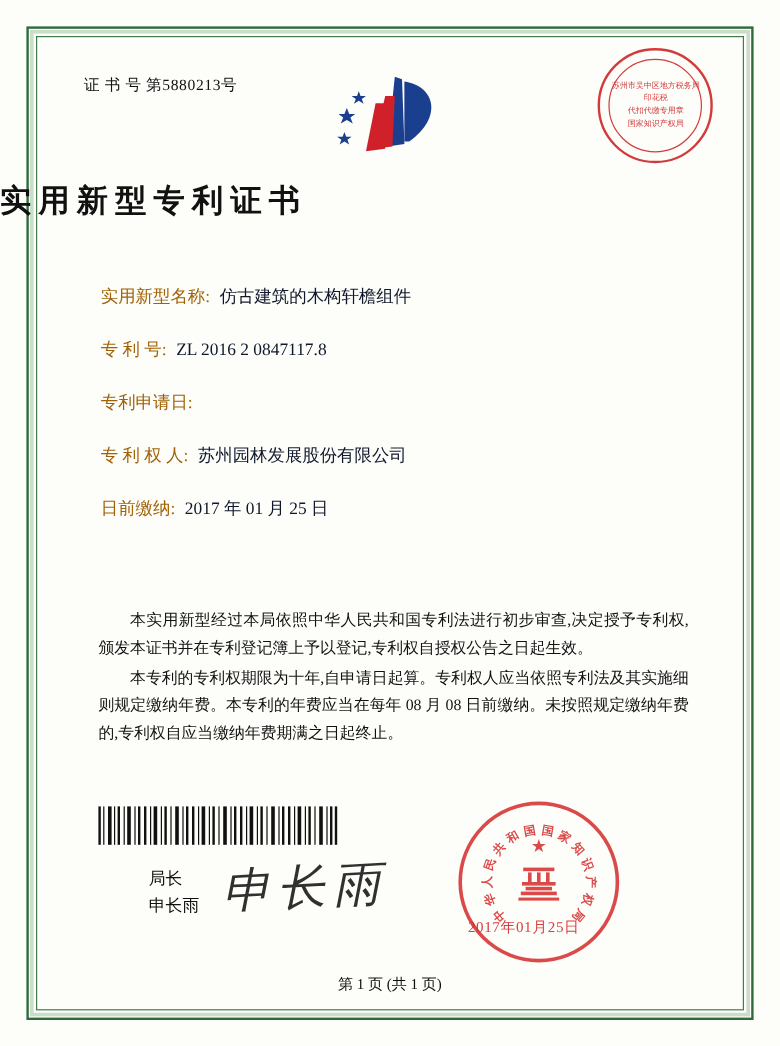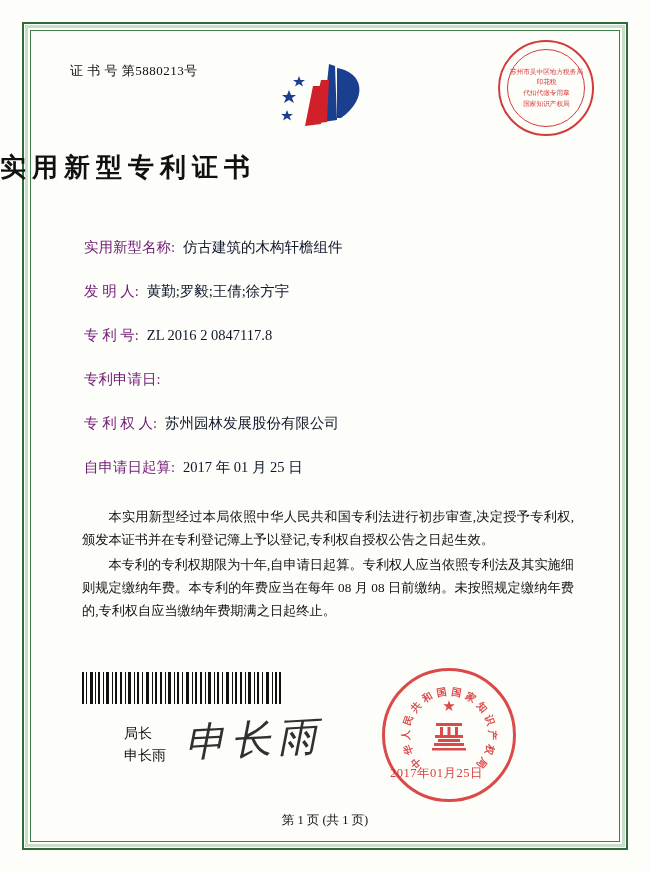--- a/index.html
+++ b/index.html
@@ -120,21 +120,21 @@
     right: 70px;
   }
   .field-row {
     display: flex;
     align-items: baseline;
     margin-bottom: 25px;
     font-size: 14.5px;
   }
   .field-label {
     white-space: nowrap;
-    color: #701a75;
+    color: #a16207;
   }
   .field-value {
     margin-left: 8px;
     color: #0f172a;
   }
 
   
   .body-text {
     position: absolute;
     left: 82px;
@@ -285,36 +285,32 @@
   </div>
 
   <div class="title">实用新型专利证书</div>
 
   <div class="fields">
     <div class="field-row">
       <span class="field-label">实用新型名称:</span>
       <span class="field-value">仿古建筑的木构轩檐组件</span>
     </div>
     <div class="field-row">
-      <span class="field-label">发  明  人:</span>
-      <span class="field-value">黄勤;罗毅;王倩;徐方宇</span>
-    </div>
-    <div class="field-row">
       <span class="field-label">专  利  号:</span>
       <span class="field-value">ZL 2016 2 0847117.8</span>
     </div>
     <div class="field-row">
       <span class="field-label">专利申请日:</span>
     </div>
     <div class="field-row">
       <span class="field-label">专 利 权 人:</span>
       <span class="field-value">苏州园林发展股份有限公司</span>
     </div>
     <div class="field-row">
-      <span class="field-label">自申请日起算:</span>
+      <span class="field-label">日前缴纳:</span>
       <span class="field-value">2017 年 01 月 25 日</span>
     </div>
   </div>
 
   <div class="body-text">
     <p>本实用新型经过本局依照中华人民共和国专利法进行初步审查,决定授予专利权,颁发本证书并在专利登记簿上予以登记,专利权自授权公告之日起生效。</p>
     <p>本专利的专利权期限为十年,自申请日起算。专利权人应当依照专利法及其实施细则规定缴纳年费。本专利的年费应当在每年 08 月 08 日前缴纳。未按照规定缴纳年费的,专利权自应当缴纳年费期满之日起终止。</p>
   </div>
 
   <div class="barcode">

